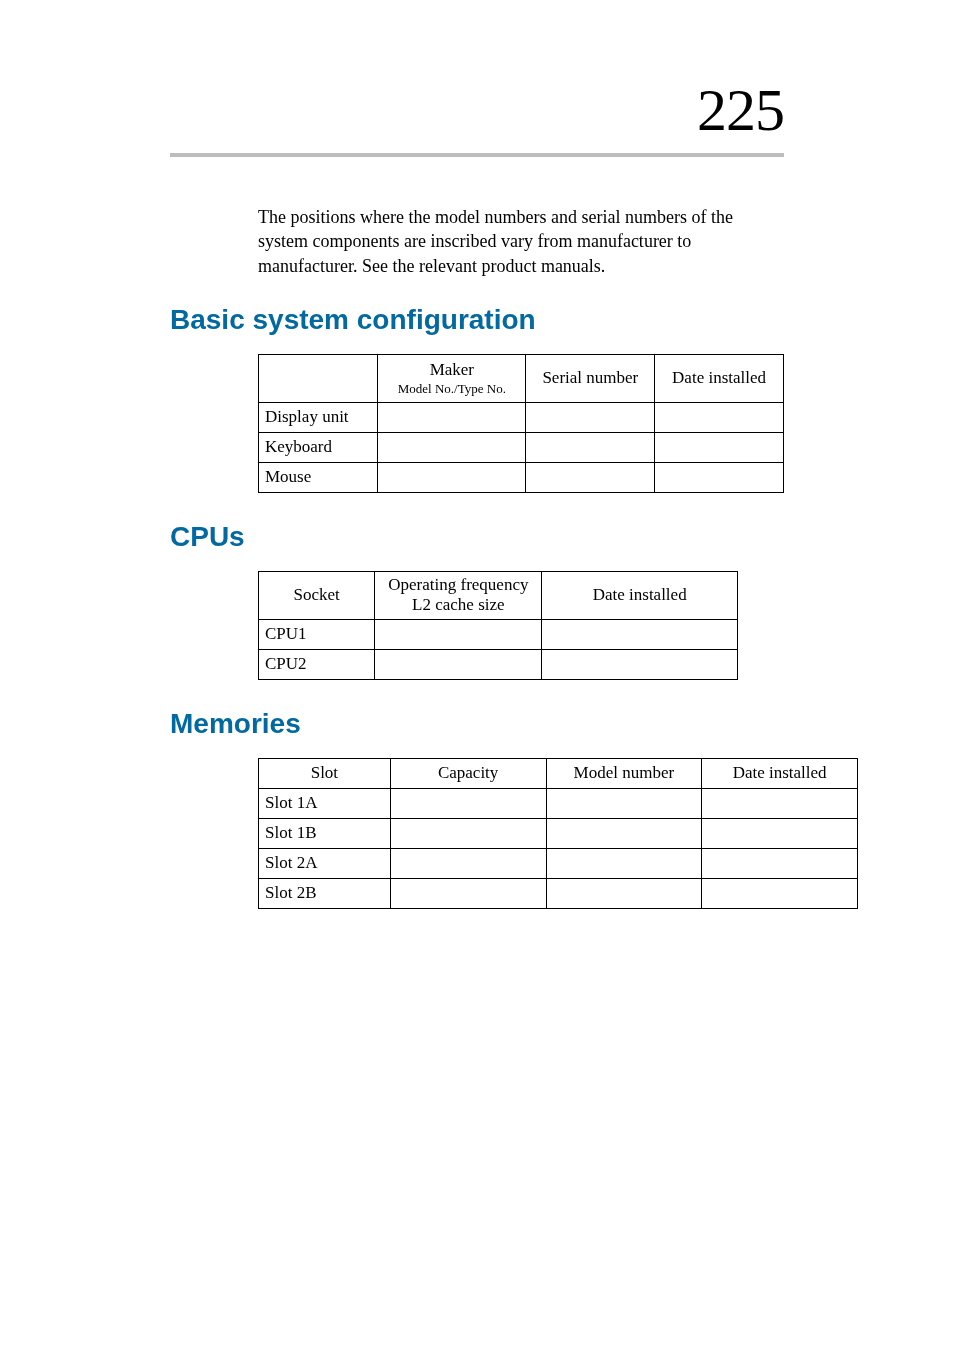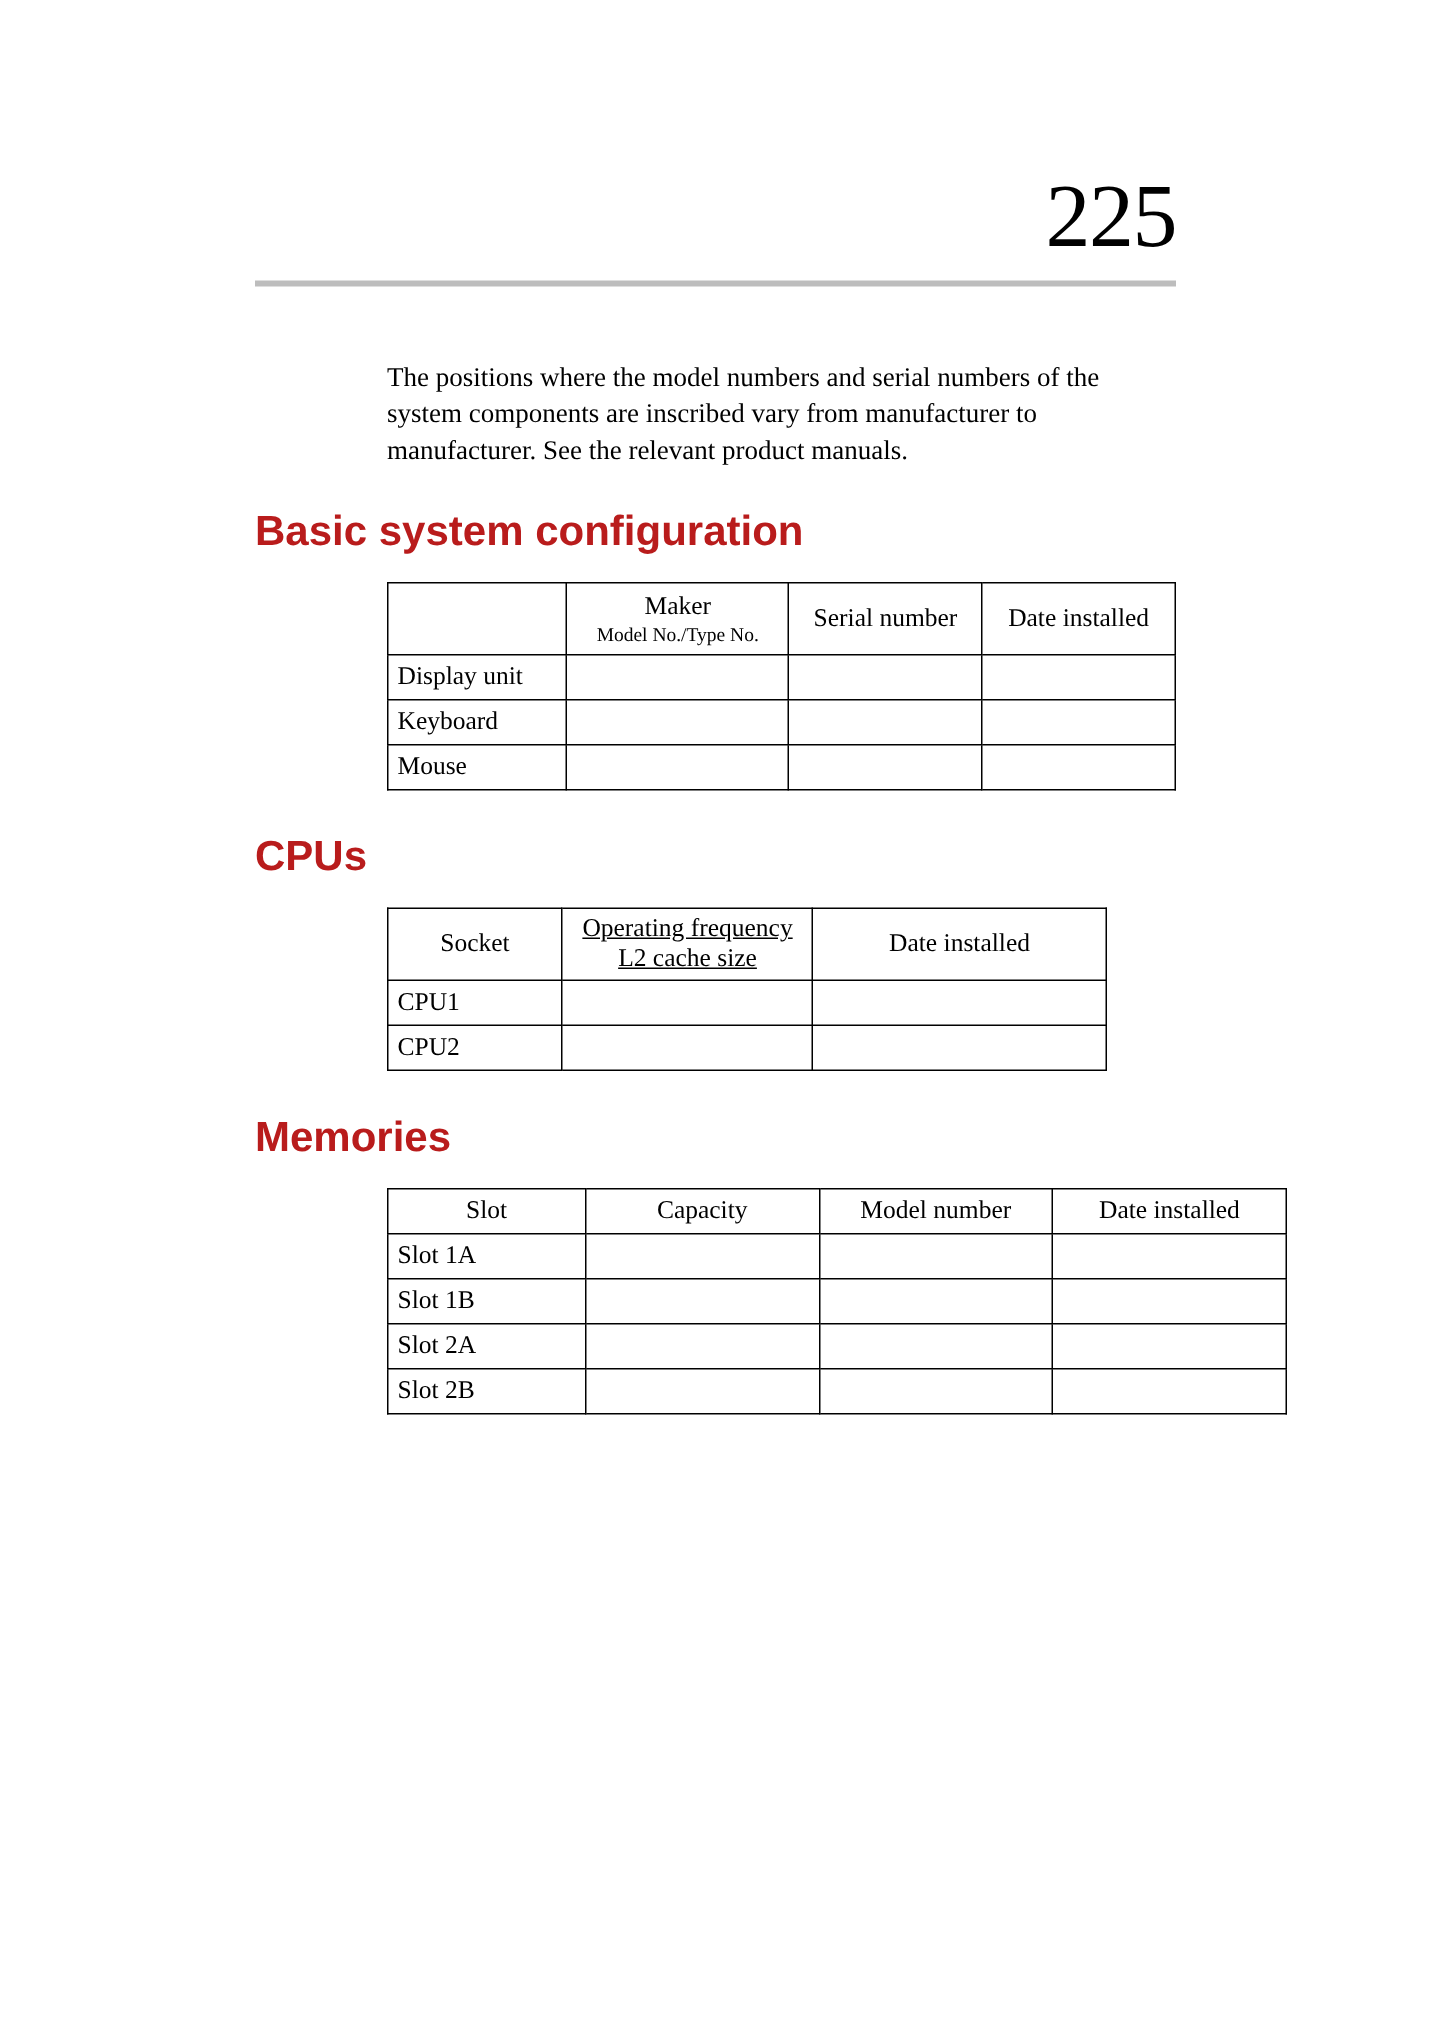--- a/index.html
+++ b/index.html
@@ -10,21 +10,21 @@
     html, body {
       width: 954px;
       height: 1351px;
       background: #ffffff;
       font-family: "Times New Roman", Times, serif;
       color: #000000;
     }
     .page {
       width: 954px;
       height: 1351px;
-      padding: 110px 170px 60px 170px;
+      padding: 76px 170px 60px 170px;
       position: relative;
       border-radius: 18px;
     }
     .page-number {
       font-size: 60px;
       font-weight: normal;
       text-align: right;
       letter-spacing: -1px;
       margin-bottom: 8px;
     }
@@ -37,21 +37,21 @@
     .intro-paragraph {
       font-size: 18px;
       line-height: 1.35;
       margin-left: 88px;
       margin-bottom: 26px;
     }
     h2.section-heading {
       font-family: Arial, Helvetica, sans-serif;
       font-weight: 700;
       font-size: 28px;
-      color: #b91c1c;
+      color: #0369a1;
       margin-bottom: 18px;
     }
     .table-wrap {
       margin-left: 88px;
       margin-bottom: 28px;
     }
     table {
       border-collapse: collapse;
       width: 100%;
       font-size: 17px;
@@ -77,21 +77,21 @@
       display: block;
       margin-top: 1px;
     }
     
     .basic-col1 { width: 120px; }
     .basic-col2 { width: 150px; }
     .basic-col3 { width: 130px; }
     .basic-col4 { width: 130px; }
     
     .cpu-col1 { width: 110px; }
-    .cpu-col2 { width: 158px; text-decoration: underline; }
+    .cpu-col2 { width: 158px; }
     .cpu-col3 { width: 185px; }
     
     .mem-col1 { width: 110px; }
     .mem-col2 { width: 130px; }
     .mem-col3 { width: 130px; }
     .mem-col4 { width: 130px; }
     .tall-header td {
       height: 48px;
     }
   </style>

